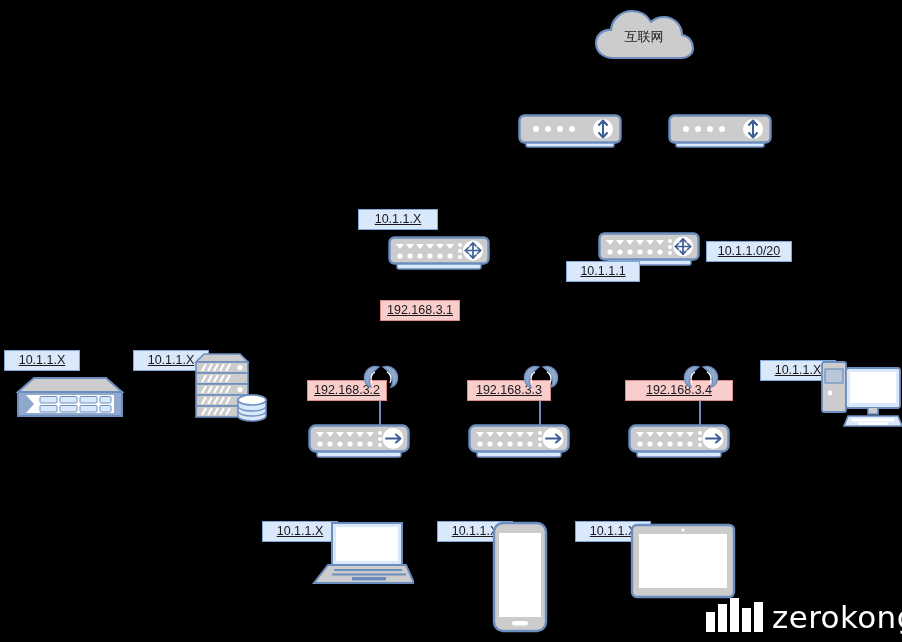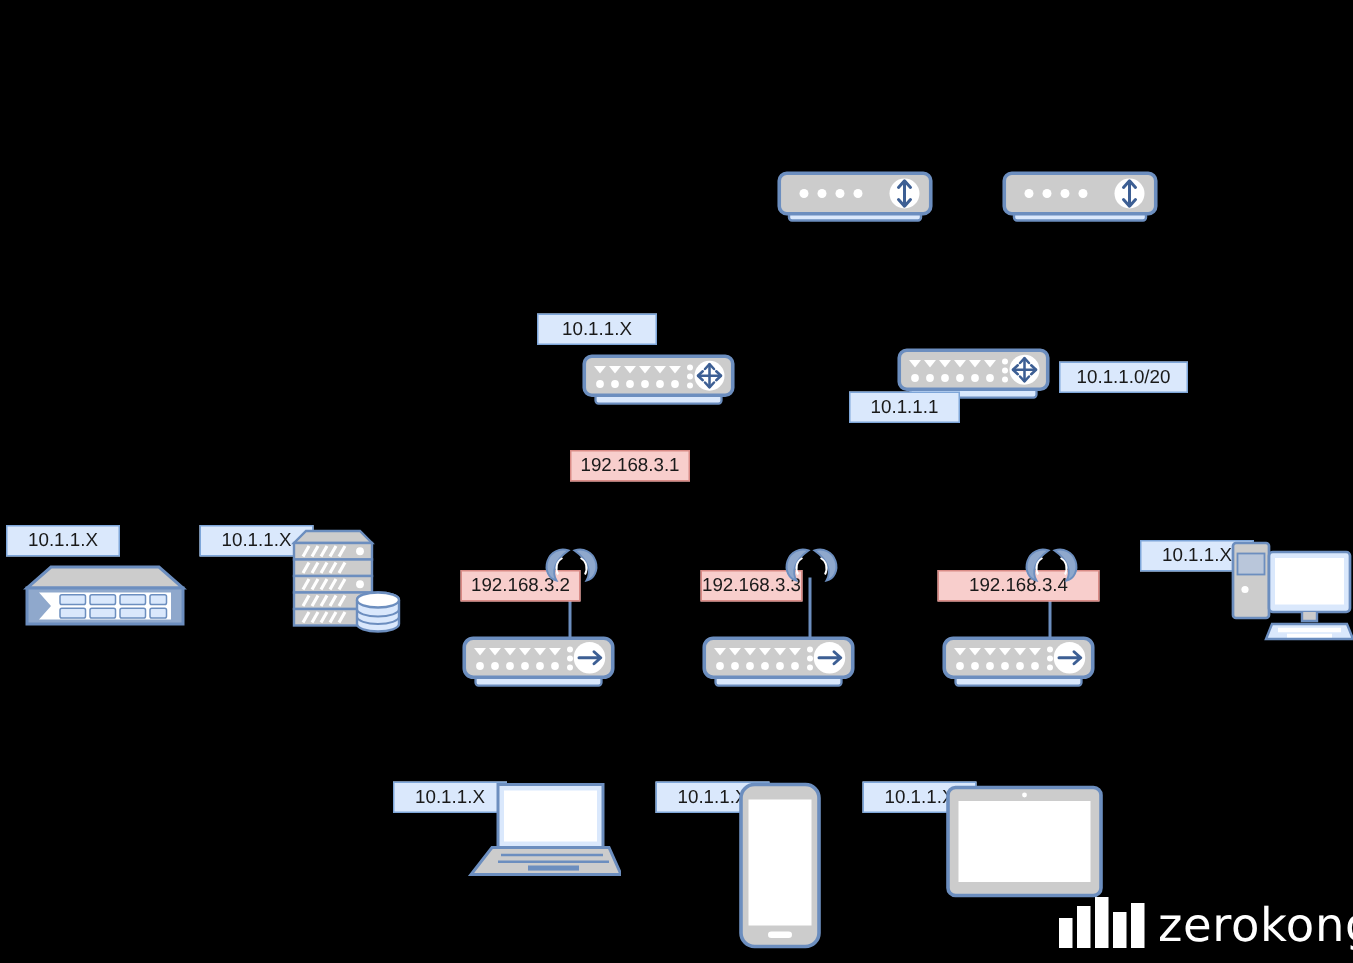--- a/index.html
+++ b/index.html
@@ -13,20 +13,21 @@
   .chip{
     position:absolute;
     box-sizing:border-box;
     display:flex;align-items:center;justify-content:center;
     font-size:12.5px;
     line-height:1;
     color:#1a1a1a;
     white-space:nowrap;
     padding:0 7px;
     height:21px;
+    text-decoration:underline;
   }
   .chip.blue{background:#dae8fc;border:1px solid #7ea6d9;}
   .chip.pink{background:#f8cecc;border:1px solid #d98b86;margin-left:25px;}
 
   
   .cloud-wrap{position:absolute;}
   .cloud-text{
     position:absolute;left:0;right:0;top:22px;
     text-align:center;font-size:13px;color:#1a1a1a;
   }
@@ -39,20 +40,28 @@
   .wm-text{color:#fff;font-size:31px;line-height:30px;letter-spacing:0.4px;
            font-family:"DejaVu Sans",sans-serif;}
   .wm-bars{display:flex;align-items:flex-end;gap:3px;height:34px;}
   .wm-bars i{display:block;background:#fff;width:9px;}
 </style>
 </head>
 <body>
 
 <div id="stage">
 
+  <div class="cloud-wrap node" style="left:592px;top:6px;width:104px;height:56px;">
+    <svg class="svgbox" width="104" height="56" viewBox="0 0 104 56">
+      <path d="M22,52 C10,52 4,45 4,37 C4,29 11,23 19,24 C20,13 29,5 40,5
+               C48,5 55,9 59,16 C62,13 67,11 72,11 C82,11 90,19 90,29
+               C97,30 101,36 101,42 C101,48 96,52 89,52 Z" fill="#cccccc" stroke="#6c8ebf" stroke-width="2.2" stroke-linejoin="round"></path>
+    </svg>
+    <div class="cloud-text">互联网</div>
+  </div>
 
   <svg class="node" style="left:0;top:0;" width="902" height="642" viewBox="0 0 902 642">
     <g stroke="#6c8ebf" stroke-width="2" fill="none">
 
       <path d="M610,276 L634,258"></path>
 
       <path d="M380,385 L380,427"></path>
       <path d="M540,385 L540,427"></path>
       <path d="M700,385 L700,427"></path>
     </g>
@@ -254,21 +263,21 @@
           <circle cx="72" cy="15" r="2"></circle>
           <circle cx="72" cy="21" r="2"></circle>
       </g>
       <circle cx="85" cy="14.5" r="10.5" fill="#ffffff"></circle>
       <g stroke="#3d5f94" stroke-width="2" fill="none" stroke-linecap="round" stroke-linejoin="round">
         <path d="M78,14.5 L92,14.5 M88,10.5 L92.5,14.5 L88,18.5"></path>
       </g>
     </svg>
   </div>
 
-  <div class="chip pink" style="left:442px;top:380px;width:68px;">192.168.3.3</div>
+  <div class="chip pink" style="left:442px;top:380px;width:84px;">192.168.3.3</div>
 
   <div class="node" style="left:522px;top:364px;">
     <svg class="svgbox" width="38" height="26" viewBox="0 0 38 26">
       <g fill="#8fa8cc" stroke="#6c8ebf" stroke-width="1.3">
         <path d="M17,3 C11,1 5,4 3,10 C1,16 4,22 9,23 C6,18 7,10 17,3 Z"></path>
         <path d="M21,3 C27,1 33,4 35,10 C37,16 34,22 29,23 C32,18 31,10 21,3 Z"></path>
       </g>
       <g fill="none" stroke="#ffffff" stroke-width="1.3">
         <path d="M13,8 C9,10 8,15 10,19"></path>
           <path d="M25,8 C29,10 30,15 28,19"></path>

